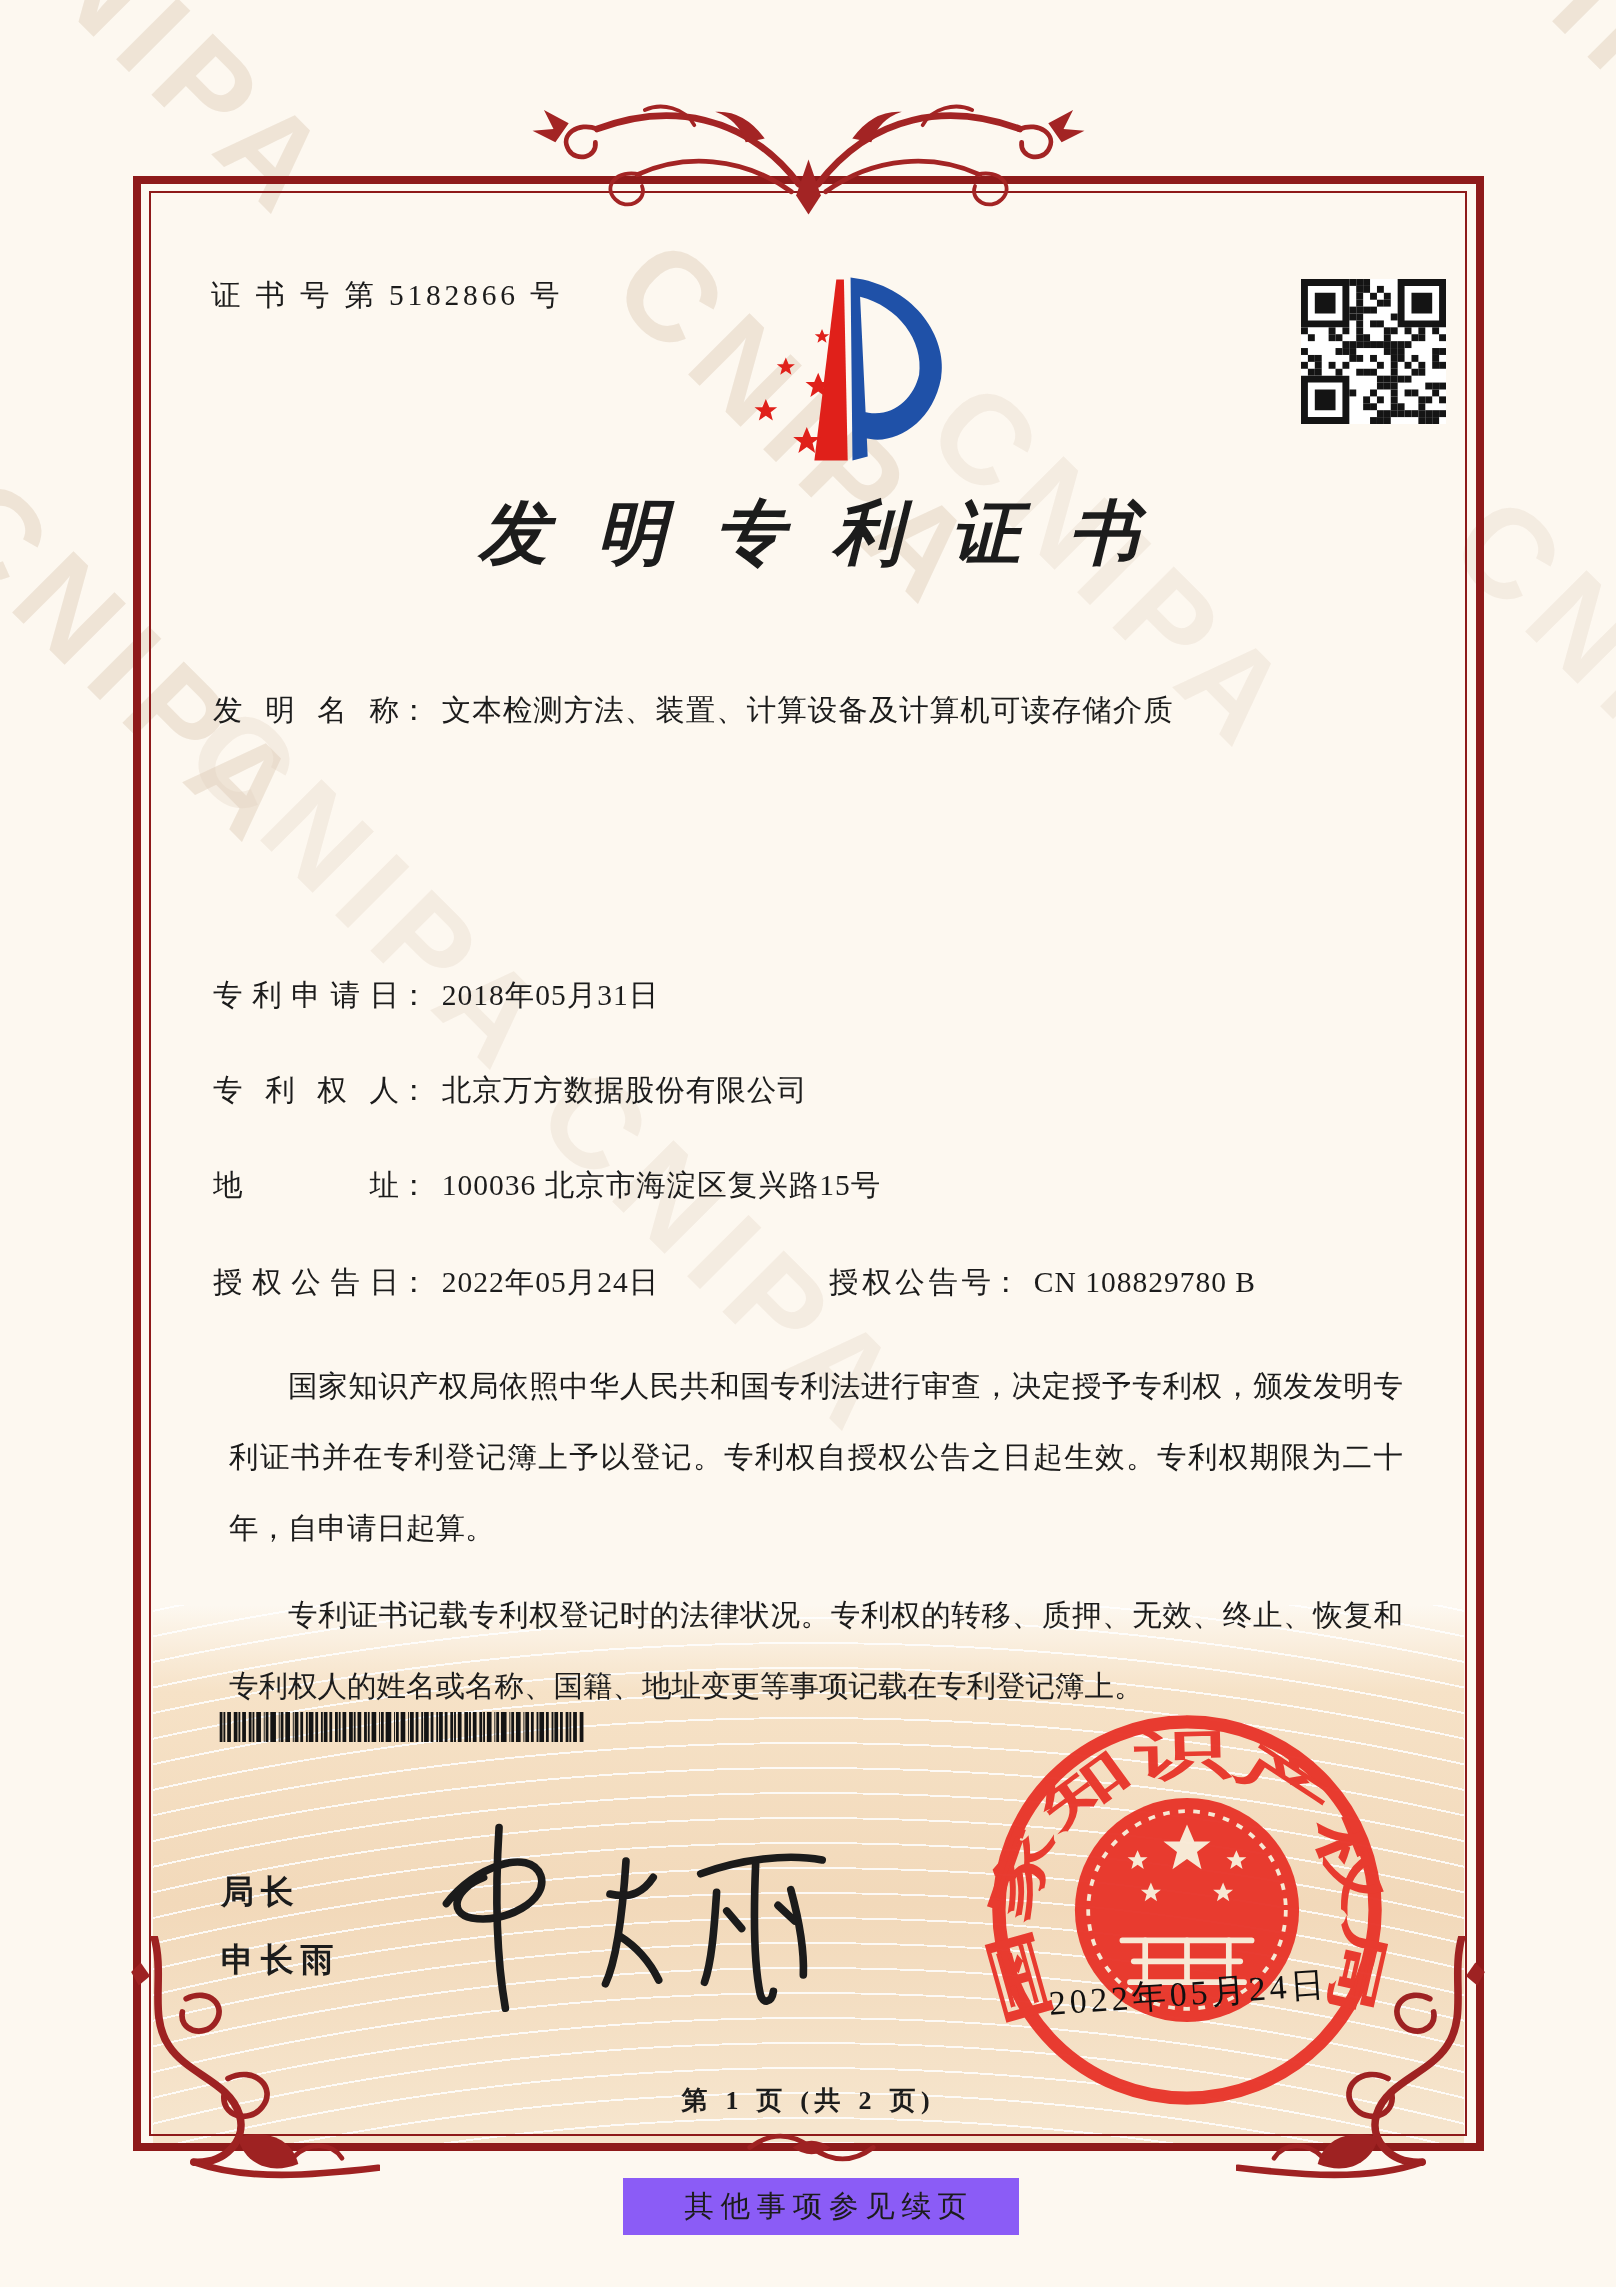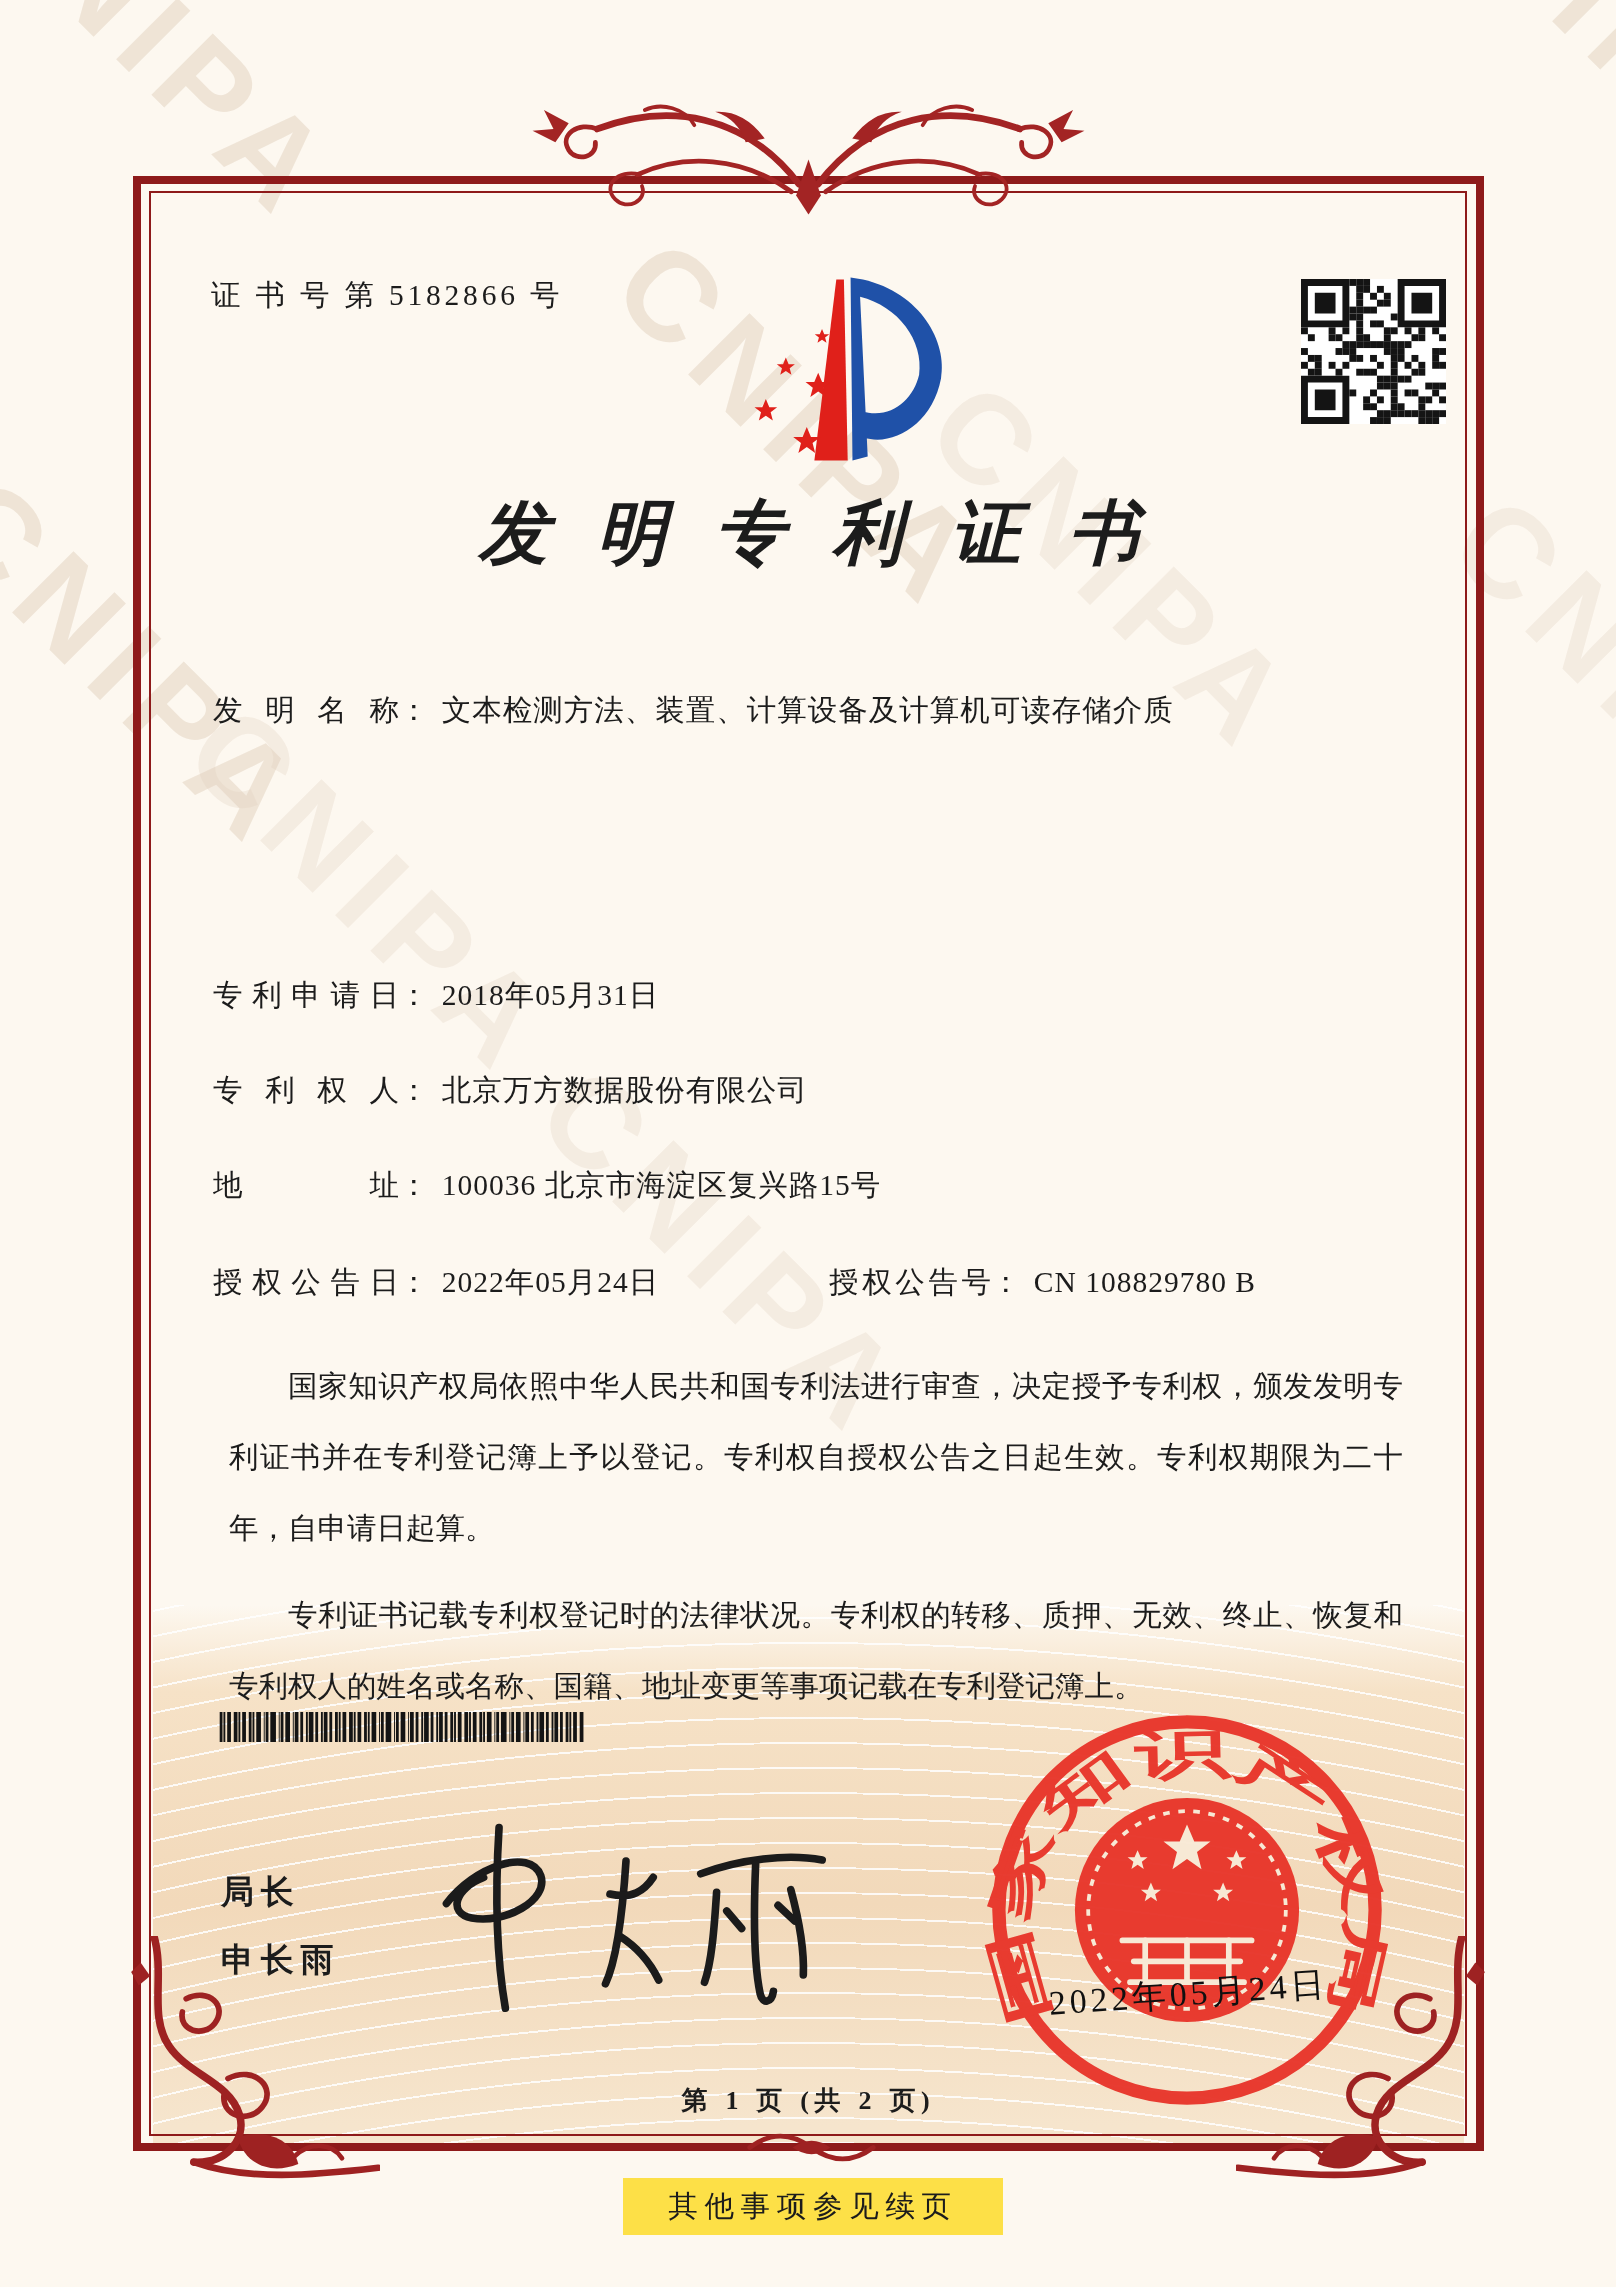--- a/index.html
+++ b/index.html
@@ -55,21 +55,21 @@
     font-family:"Liberation Sans","DejaVu Sans",sans-serif;letter-spacing:6.7px;}
   .signature{position:absolute;left:388px;top:1802px;}
   
   .seal{position:absolute;left:978px;top:1701px;}
   .seal-date{position:absolute;left:989px;top:1971px;width:399px;text-align:center;
     font-size:34px;letter-spacing:3.8px;color:#101010;transform:rotate(-4deg);}
   
   .page-footer{position:absolute;left:0;top:2083px;width:1617px;text-align:center;
     font-size:26px;letter-spacing:5.7px;font-weight:bold;}
   .cont-box{position:absolute;left:623px;top:2178px;width:380px;height:57px;
-    background:#fde047;display:flex;align-items:center;justify-content:center;}
+    background:#8b5cf6;display:flex;align-items:center;justify-content:center;padding-left:16px;}
   .cont-box span{font-size:29.5px;letter-spacing:6.7px;}
   .orn{position:absolute;pointer-events:none;}
 </style>
 </head>
 <body>
 
 <div class="page">
 
   <div class="wm" style="left:-76px;top:-38px;">CNIPA</div>
   <div class="wm" style="left:1360px;top:-76px;">CNIPA</div>

